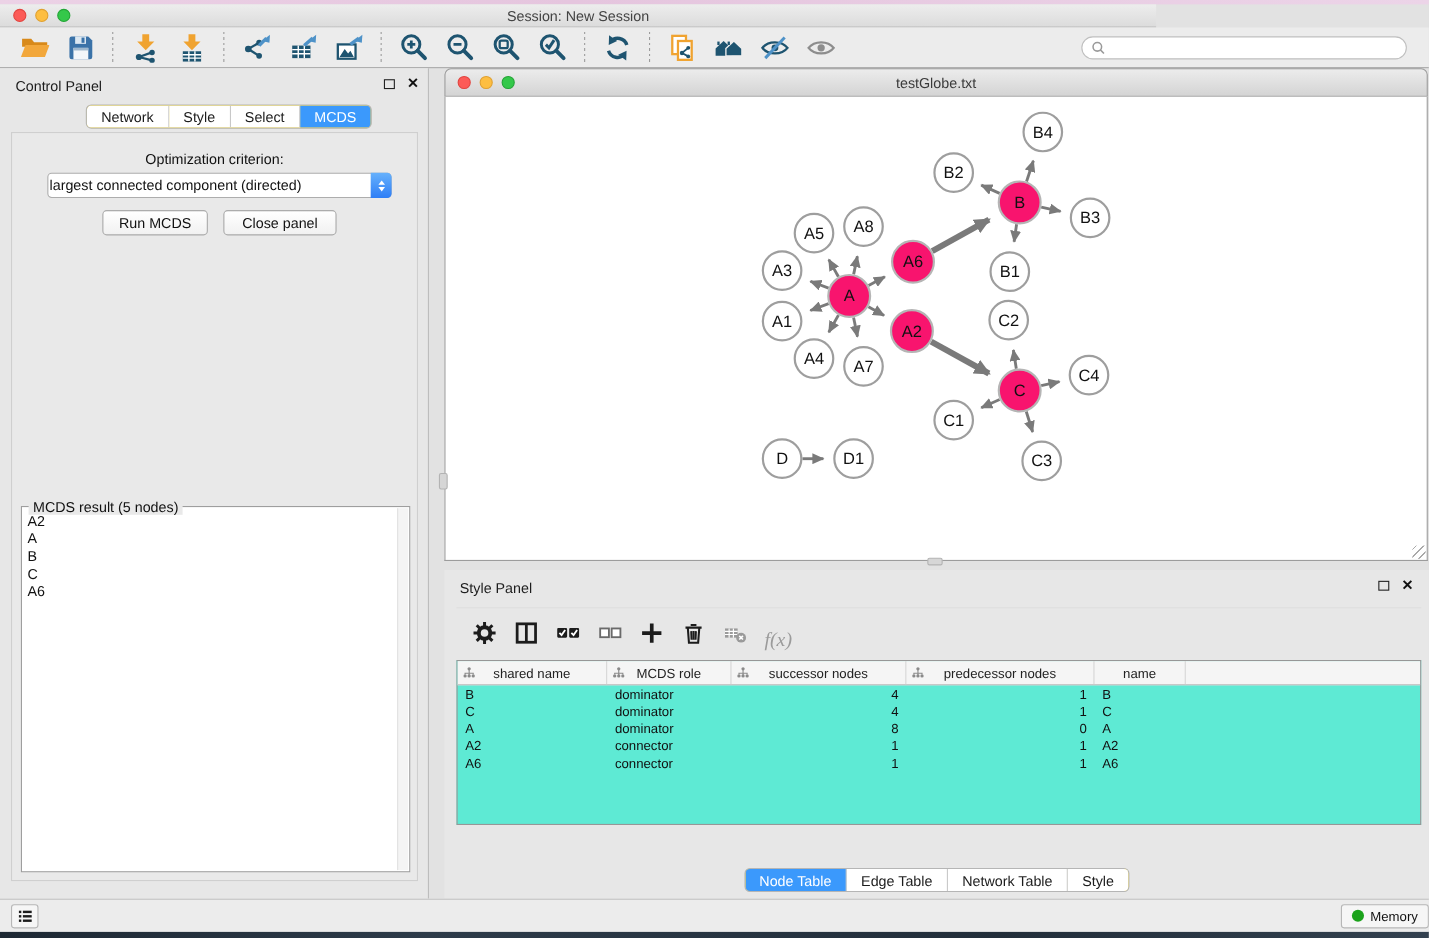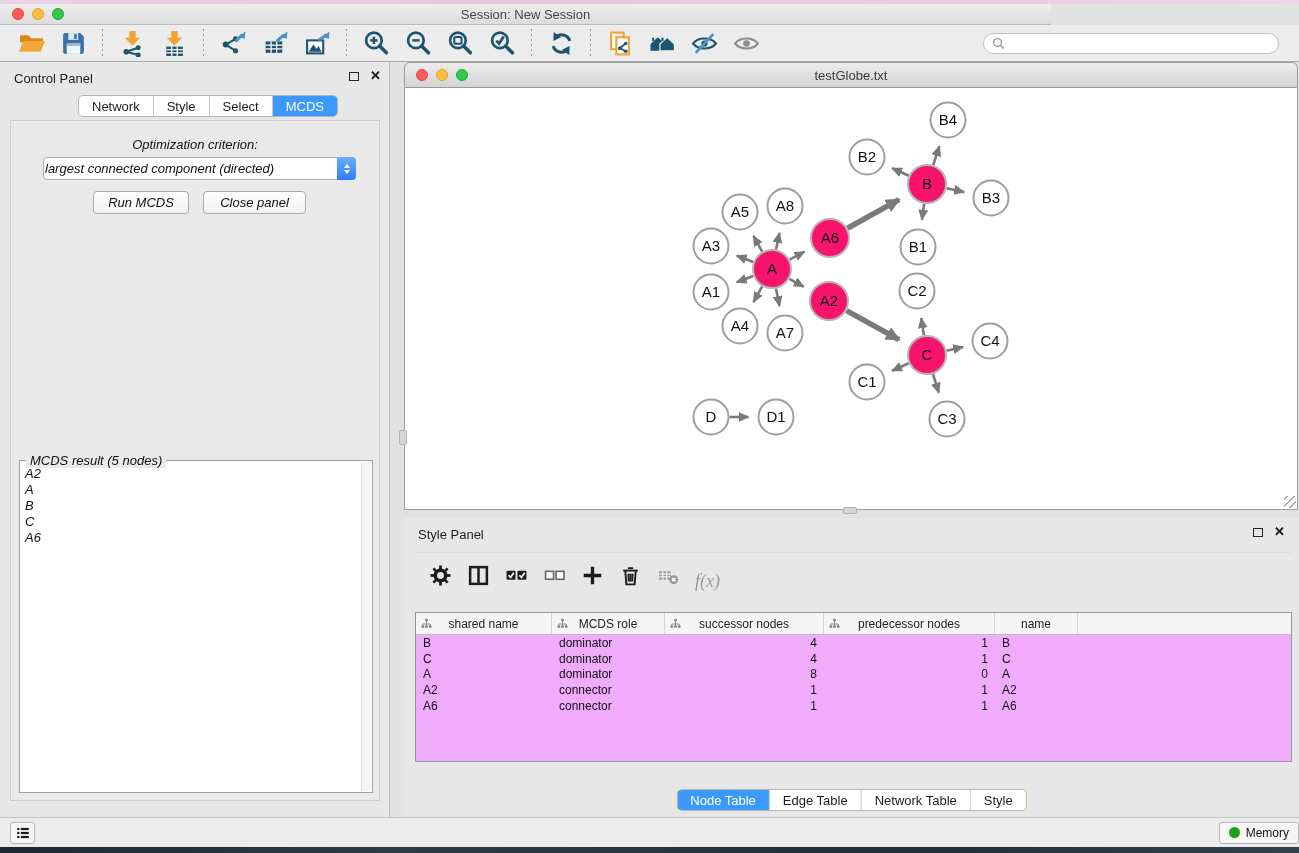--- a/index.html
+++ b/index.html
@@ -33,21 +33,21 @@
   .panel-head { position:absolute; left:14px; top:9px; font-size:13px; color:#1d1d1d; }
   .win-btns { position:absolute; top:9px; display:flex; align-items:center; gap:11px; }
   #control-panel .win-btns { right:8px; }
   .float-ico { width:10px; height:9px; border:1.5px solid #222; display:inline-block; }
   .close-ico { font-size:13px; font-weight:bold; color:#111; line-height:10px; }
   .segbar { display:flex; border:1px solid #b5b5b5; border-radius:5px; overflow:hidden; background:#fde047; height:22px; }
   .seg { font-size:13px; color:#1c1c1c; padding:3px 13px; border-right:1px solid #c8c8c8; background:#fff; white-space:nowrap; }
   .seg:last-child { border-right:none; }
   .seg.active { background:#3b99fc; color:#fff; }
   #cp-tabs { position:absolute; left:78px; top:33px; }
-  #cp-content { position:absolute; left:10px; top:58px; width:370px; height:681px; background:#e9e9e9; border:1px solid #cfcfcf;font-style:italic; }
+  #cp-content { position:absolute; left:10px; top:58px; width:370px; height:681px; background:#e9e9e9; border:1px solid #cfcfcf; }
   #opt-label { position:absolute; left:0; width:100%; top:16px; text-align:center; font-size:13px; color:#111; }
   #opt-select { position:absolute; left:32px; top:36px; width:313px; height:23px; background:#fff; border:1px solid #adadad; border-radius:4px; display:flex; align-items:center; }
   #opt-select .val { flex:1; font-size:13px; padding-left:1px; color:#111; white-space:nowrap; overflow:hidden; }
   #opt-select .stepper { width:19px; height:23px; margin-right:-1px; border-radius:0 4px 4px 0; background:linear-gradient(#66b1fc,#2e7ef6); display:flex; flex-direction:column; align-items:center; justify-content:center; gap:2px; }
   .tri-up { width:0; height:0; border-left:3.5px solid transparent; border-right:3.5px solid transparent; border-bottom:4.5px solid #fff; }
   .tri-down { width:0; height:0; border-left:3.5px solid transparent; border-right:3.5px solid transparent; border-top:4.5px solid #fff; }
   .btn { position:absolute; top:70px; height:23px; background:linear-gradient(#ffffff,#f1f1f1); border:1px solid #acacac; border-radius:4px; font-size:13px; color:#111; display:flex; align-items:center; justify-content:center; }
   #run-btn { left:82px; width:96px; }
   #closepanel-btn { left:192px; width:103px; }
   #result-box { position:absolute; left:8px; top:339px; width:354px; height:333px; border:1px solid #9e9e9e; background:#fff; }
@@ -68,21 +68,21 @@
   #split-bottom { left:439px; top:444px; width:14px; height:7px; }
   #resize-grip { right:2px; bottom:2px; width:12px; height:12px; background:repeating-linear-gradient(135deg,transparent 0 2px,#a9a9a9 2px 3px,transparent 3px 5px); }
 
   
   #table-panel { left:404px; top:518px; width:895px; height:299px; background:#e7e7e7; }
   #table-panel .win-btns { right:14px; }
   #tp-toolbar { position:absolute; left:11px; top:34px; width:877px; height:40px; display:flex; align-items:flex-end; padding-left:8px; border-top:1px solid #dedede; }
   .ttool { width:34px; height:34px; display:flex; align-items:center; justify-content:center; margin-right:4px; }
   .ttool svg { width:23px; height:23px; }
   #fx-label { font-size:18px; font-family:"Liberation Serif",serif; font-style:italic; color:#9b9b9b; margin-left:6px; }
-  #node-table { position:absolute; left:11px; top:94px; width:877px; height:150px; background:#f0abfc; border:1px solid #979797; }
+  #node-table { position:absolute; left:11px; top:82px; width:877px; height:150px; background:#5eead4; border:1px solid #979797; }
   #nt-header { display:flex; height:22px; background:#f5f5f5; border-bottom:1px solid #bdbdbd; }
   .hcell { position:relative; border-right:1px solid #d6d6d6; font-size:12px; color:#222; display:flex; align-items:center; justify-content:center; }
   .hcell .tree-ico { position:absolute; left:5px; top:5px; }
   .nt-row { display:flex; height:15.7px; align-items:center; }
   .ncell { font-size:12px; color:#111; padding:0 7px; white-space:nowrap; overflow:hidden; }
   .c0 { width:136px; } .c1 { width:113px; } .c2 { width:159px; } .c3 { width:171px; } .c4 { width:83px; }
   .num { text-align:right; }
   #tp-tabs { position:absolute; left:50%; transform:translateX(-50%); top:271px; }
 
   

